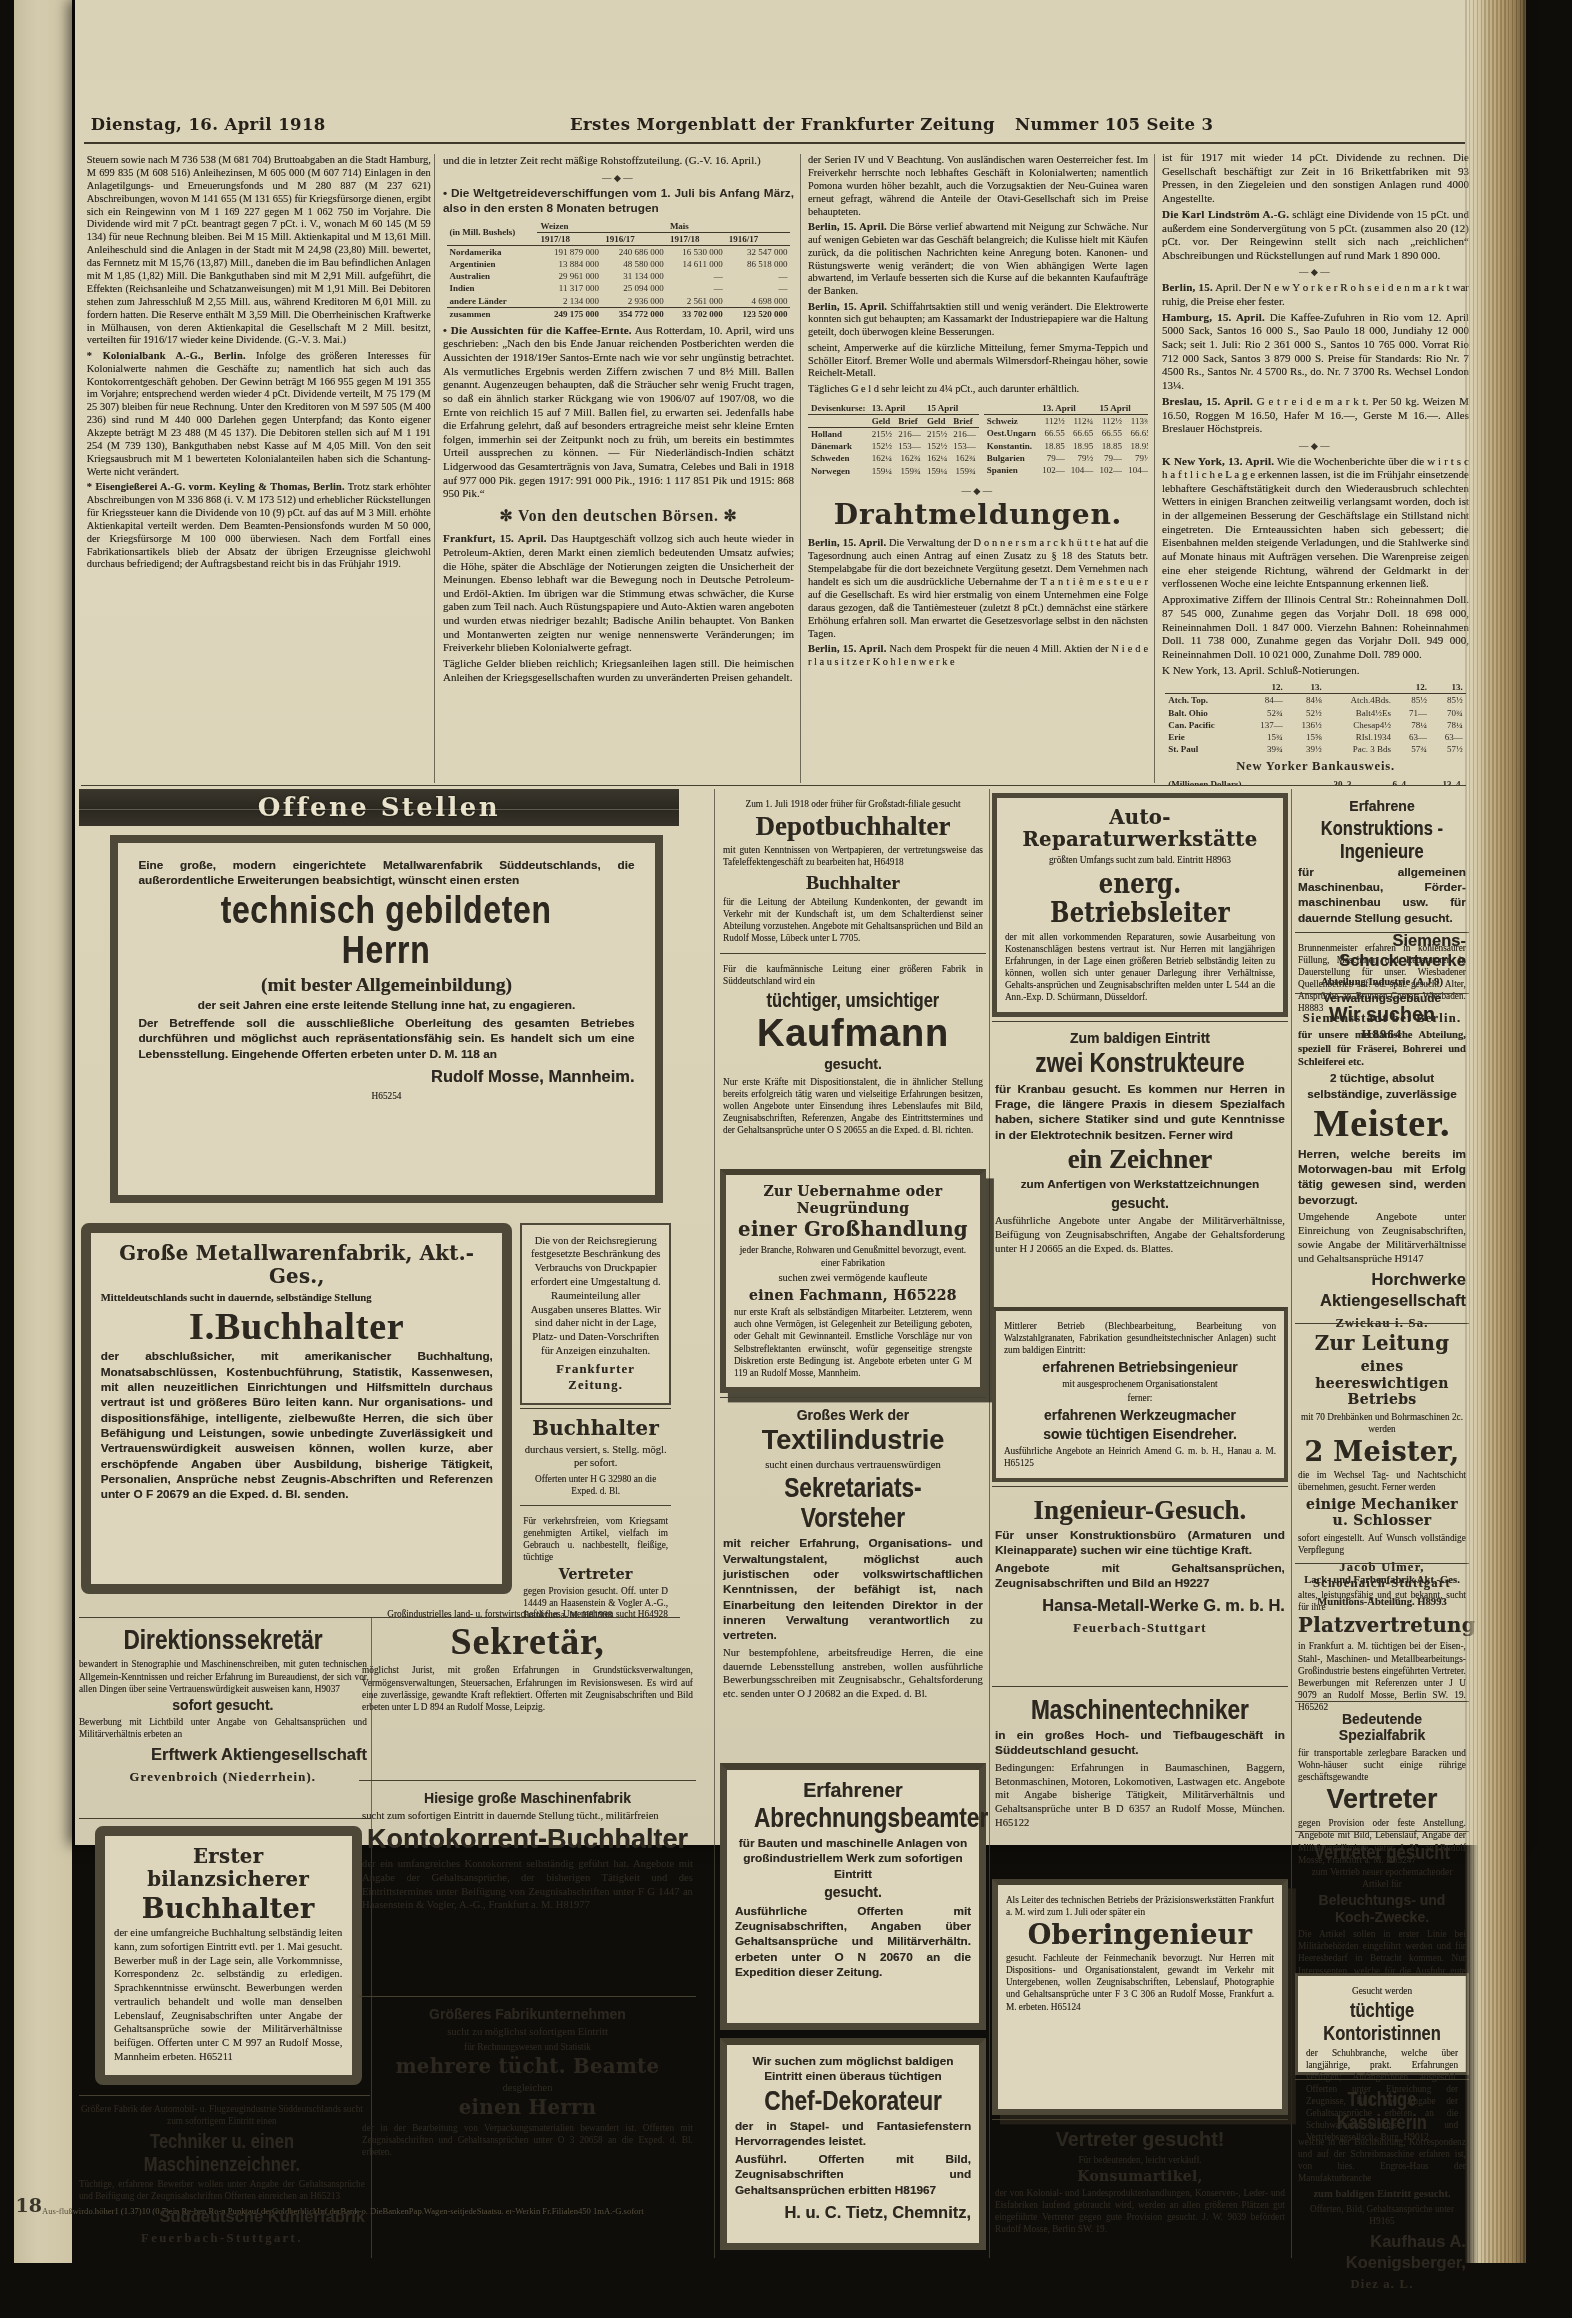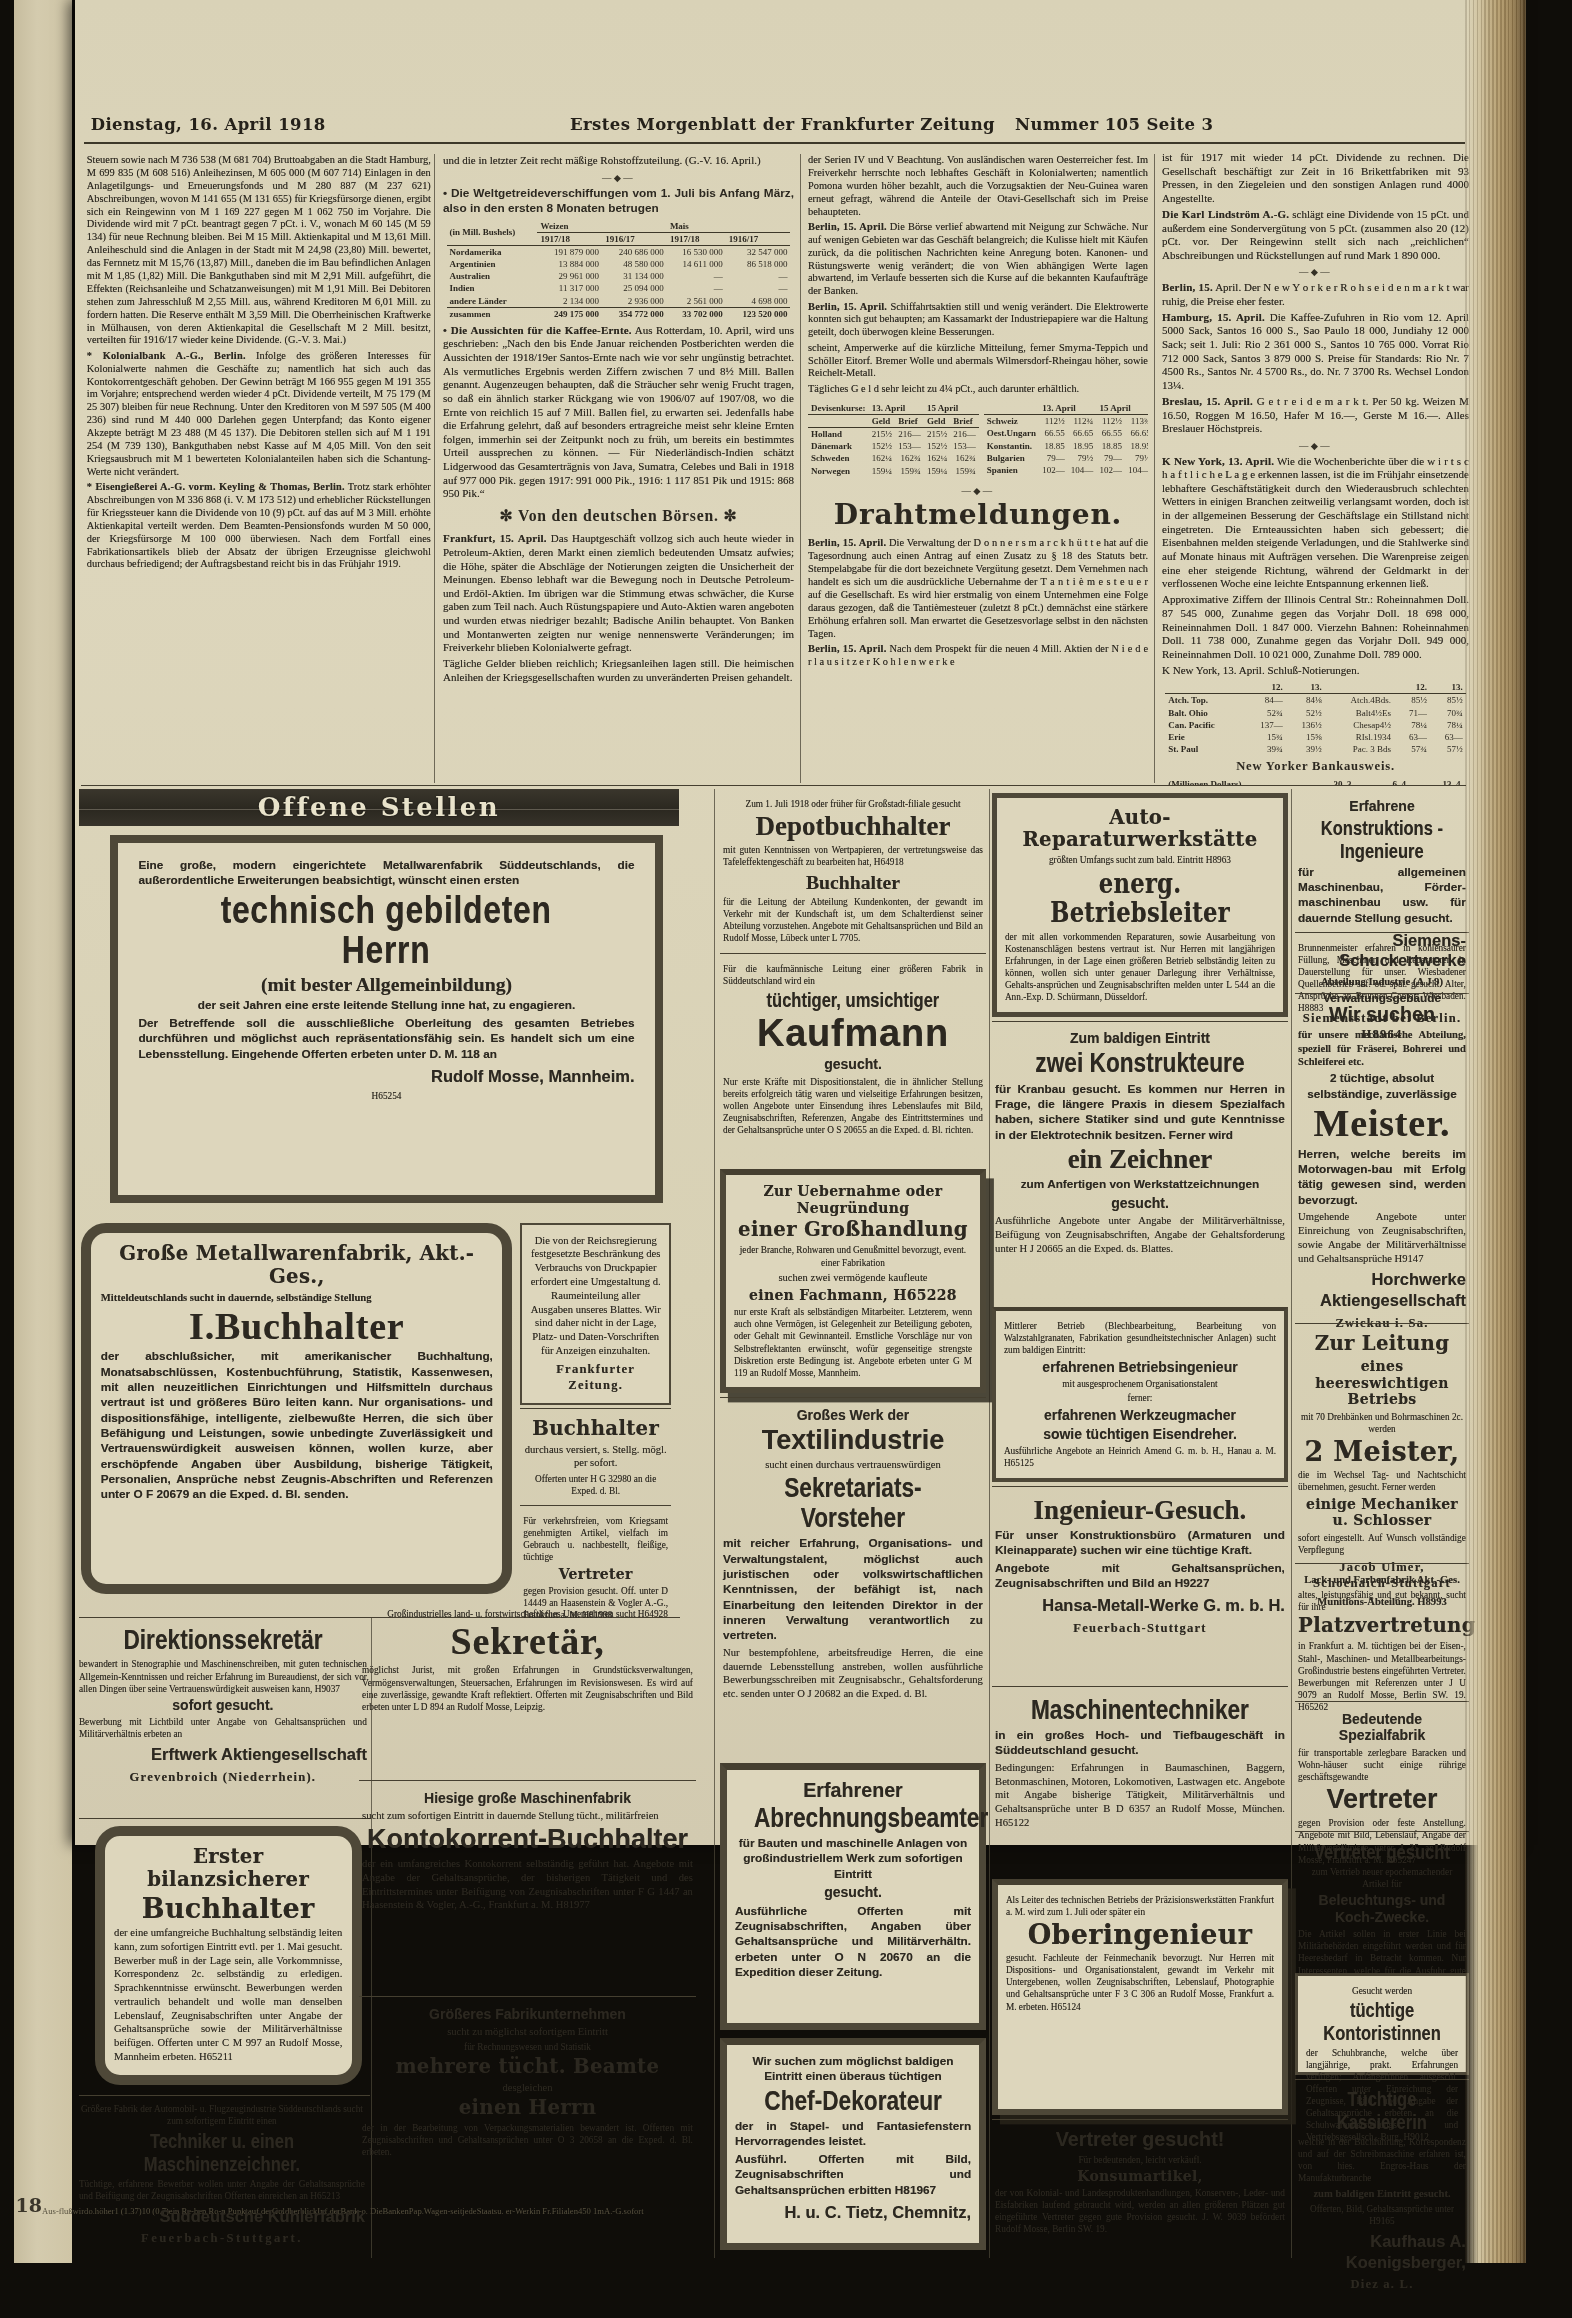--- a/index.html
+++ b/index.html
@@ -42,21 +42,21 @@
   table.plain td{border:none}
   table.plain tr:first-child td{font-weight:700;border-bottom:0.8px solid #3d3829}
   .twrap{display:flex;gap:4.7px;justify-content:space-between}
   
   .banner{position:absolute;background:linear-gradient(180deg,#3a362c,#2b2820 55%,#37332a);
           color:#e9e3cb;text-align:center;font:700 26px/37px "DejaVu Serif",serif;letter-spacing:2.4px;
           text-shadow:0 0 1.6px rgba(0,0,0,.8)}
   .banner:after{content:"";position:absolute;left:0;right:0;top:19.7px;height:1.6px;background:rgba(233,227,203,.28)}
   .ad{box-sizing:border-box}
   .framed{border:7px solid #4e4838;padding:7.9px 9.4px;background:#ddd6bc}
-  .round{border-radius:25px;border-width:10.2px}
+  .round{border-radius:8px;border-width:10.2px}
   .dropsh{box-shadow:7.9px 9.4px 0 rgba(40,36,26,.8)}
   .stack{position:absolute;display:flex;flex-direction:column}
   .stack>.slot{padding:6.3px 3.1px;box-sizing:border-box}
   .stack>.slot+.slot{border-top:1.6px solid #453f30}
   .stack>.slot.framed{margin:3.9px 0;padding:6.3px 7.9px}
   .ln{margin:2.4px 0;text-shadow:0 0 0.4px rgba(44,40,32,.5)}
   .c{text-align:center}.j{text-align:justify}
   .t-xs{font:9.3px/1.3 "Liberation Serif",serif}
   .t-s{font:10.6px/1.3 "Liberation Serif",serif}
   .t-sb{font:700 10.6px/1.3 "Liberation Serif",serif}

